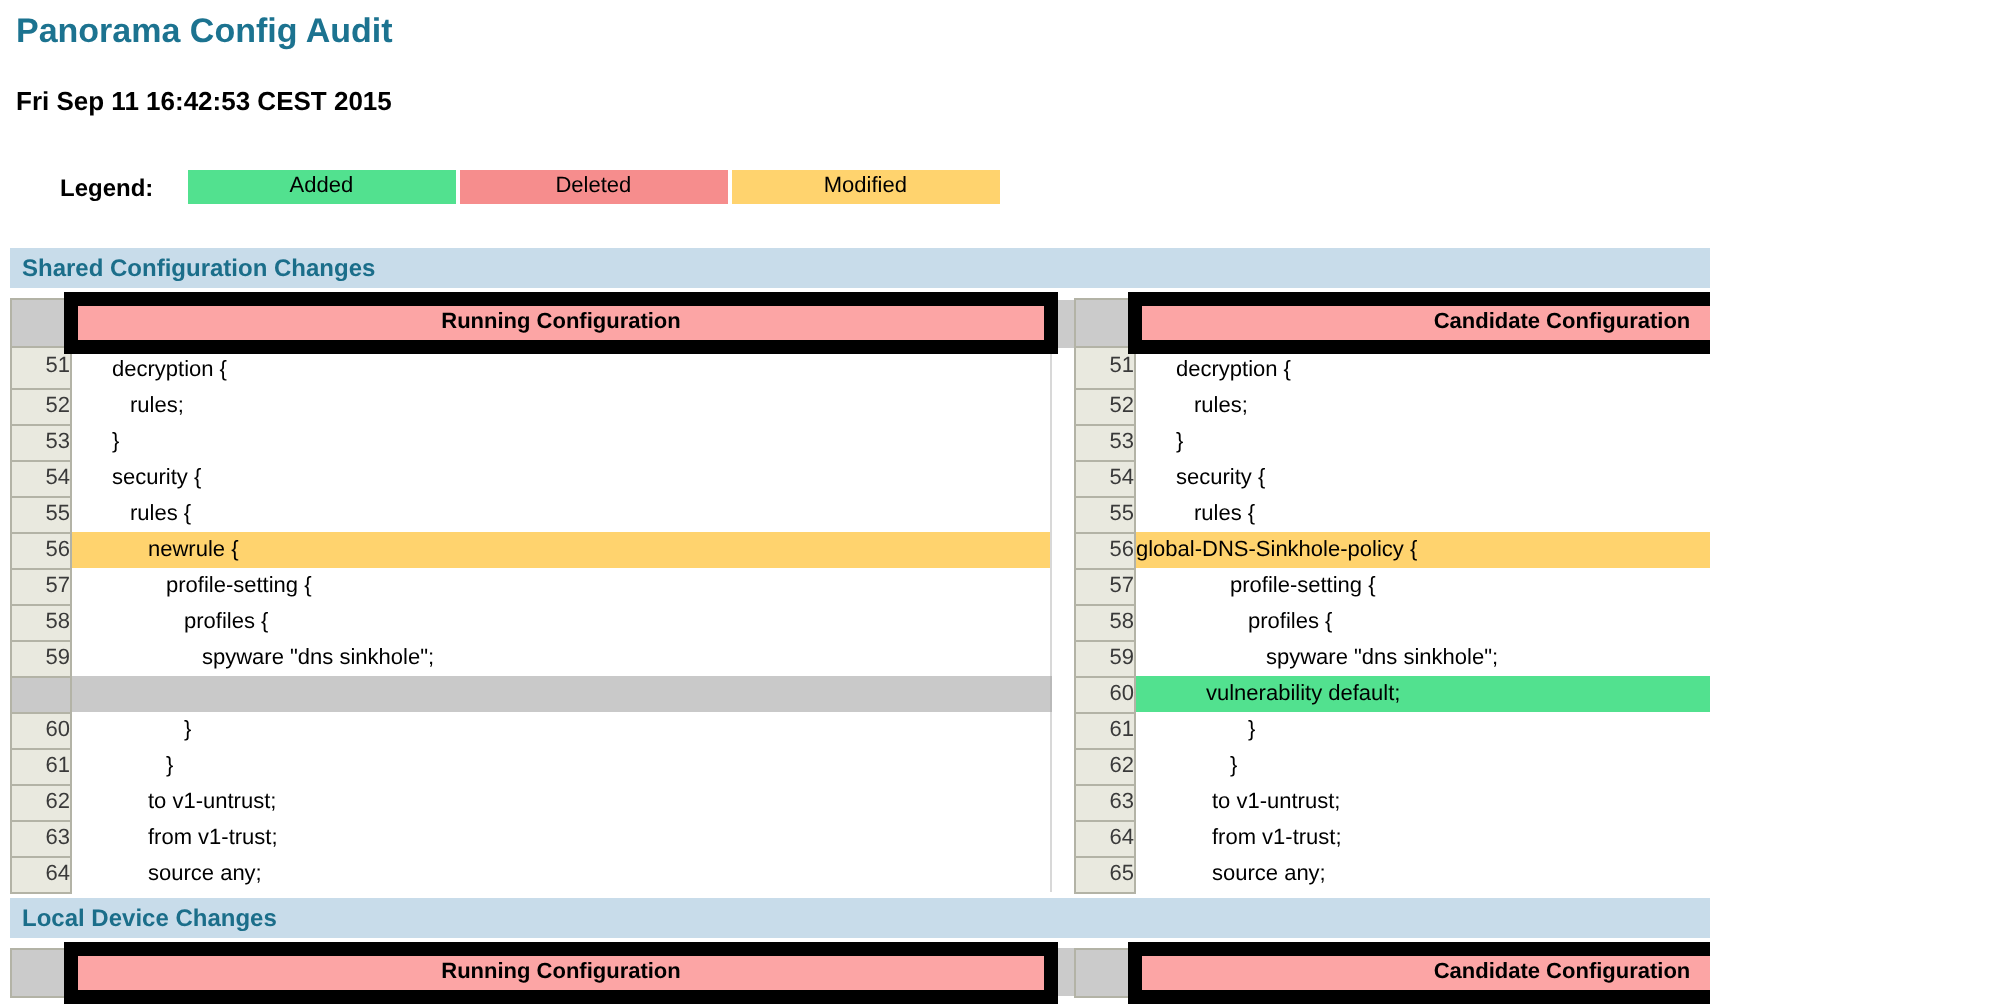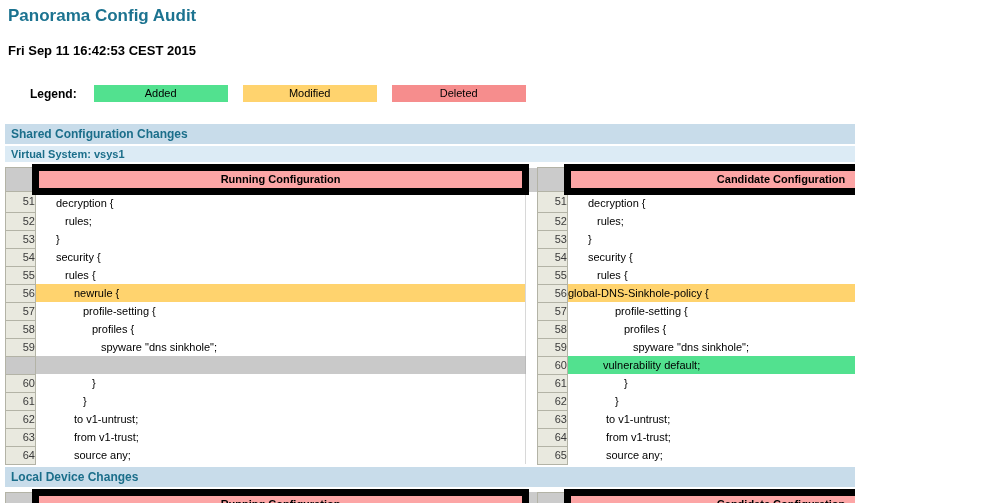--- a/index.html
+++ b/index.html
@@ -29,21 +29,21 @@
     align-items: center;
   }
   .legend-label { font-weight: bold; font-size: 12px; margin-right: 17px; }
   .legend-box {
     display: inline-block;
     width: 134px;
     height: 17px;
     line-height: 17px;
     text-align: center;
     font-size: 11px;
-    margin-right: 15px;
+    margin-right: 2px;
   }
   .legend-box.added    { background: var(--added); }
   .legend-box.modified { background: var(--modified); }
   .legend-box.deleted  { background: var(--deleted); }
 
   .audit { margin: 22px 0 0 5px; width: 989px; }
   .bar {
     font-weight: bold;
     color: #1b6e8a;
     font-size: 12px;
@@ -100,27 +100,26 @@
 <body>
 
 <div class="page">
 
   <div class="page-title">Panorama Config Audit</div>
   <div class="timestamp">Fri Sep 11 16:42:53 CEST 2015</div>
 
   <div class="legend-row">
     <span class="legend-label">Legend:</span>
     <span class="legend-box added">Added</span>
+    <span class="legend-box deleted">Deleted</span>
     <span class="legend-box modified">Modified</span>
-    <span class="legend-box deleted">Deleted</span>
   </div>
 
   <div class="audit">
     <div class="bar shared">Shared Configuration Changes</div>
-    <div class="bar vsys">Virtual System: vsys1</div>
 
     <table class="diff">
       <colgroup>
         <col style="width:30px">
           <col style="width:490px">
           <col style="width:12px">
           <col style="width:30px">
           <col style="width:427px">
       </colgroup>
       <thead>

